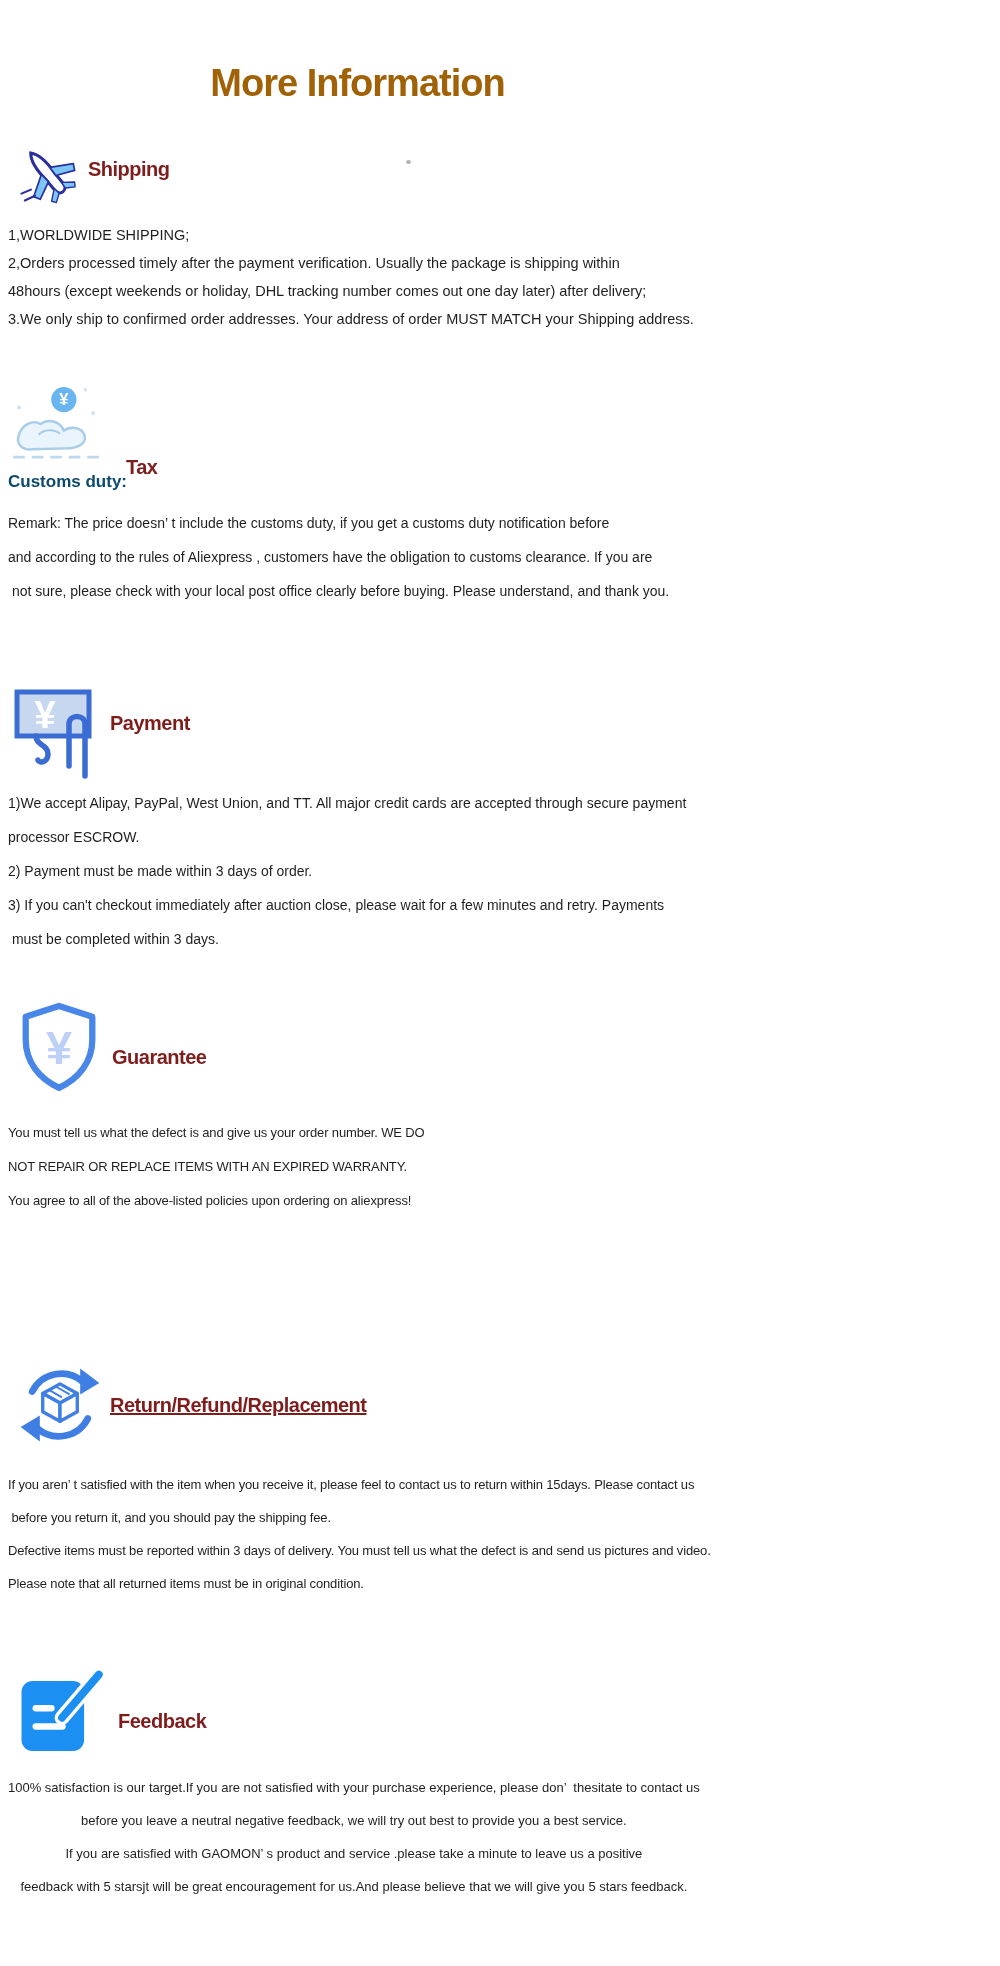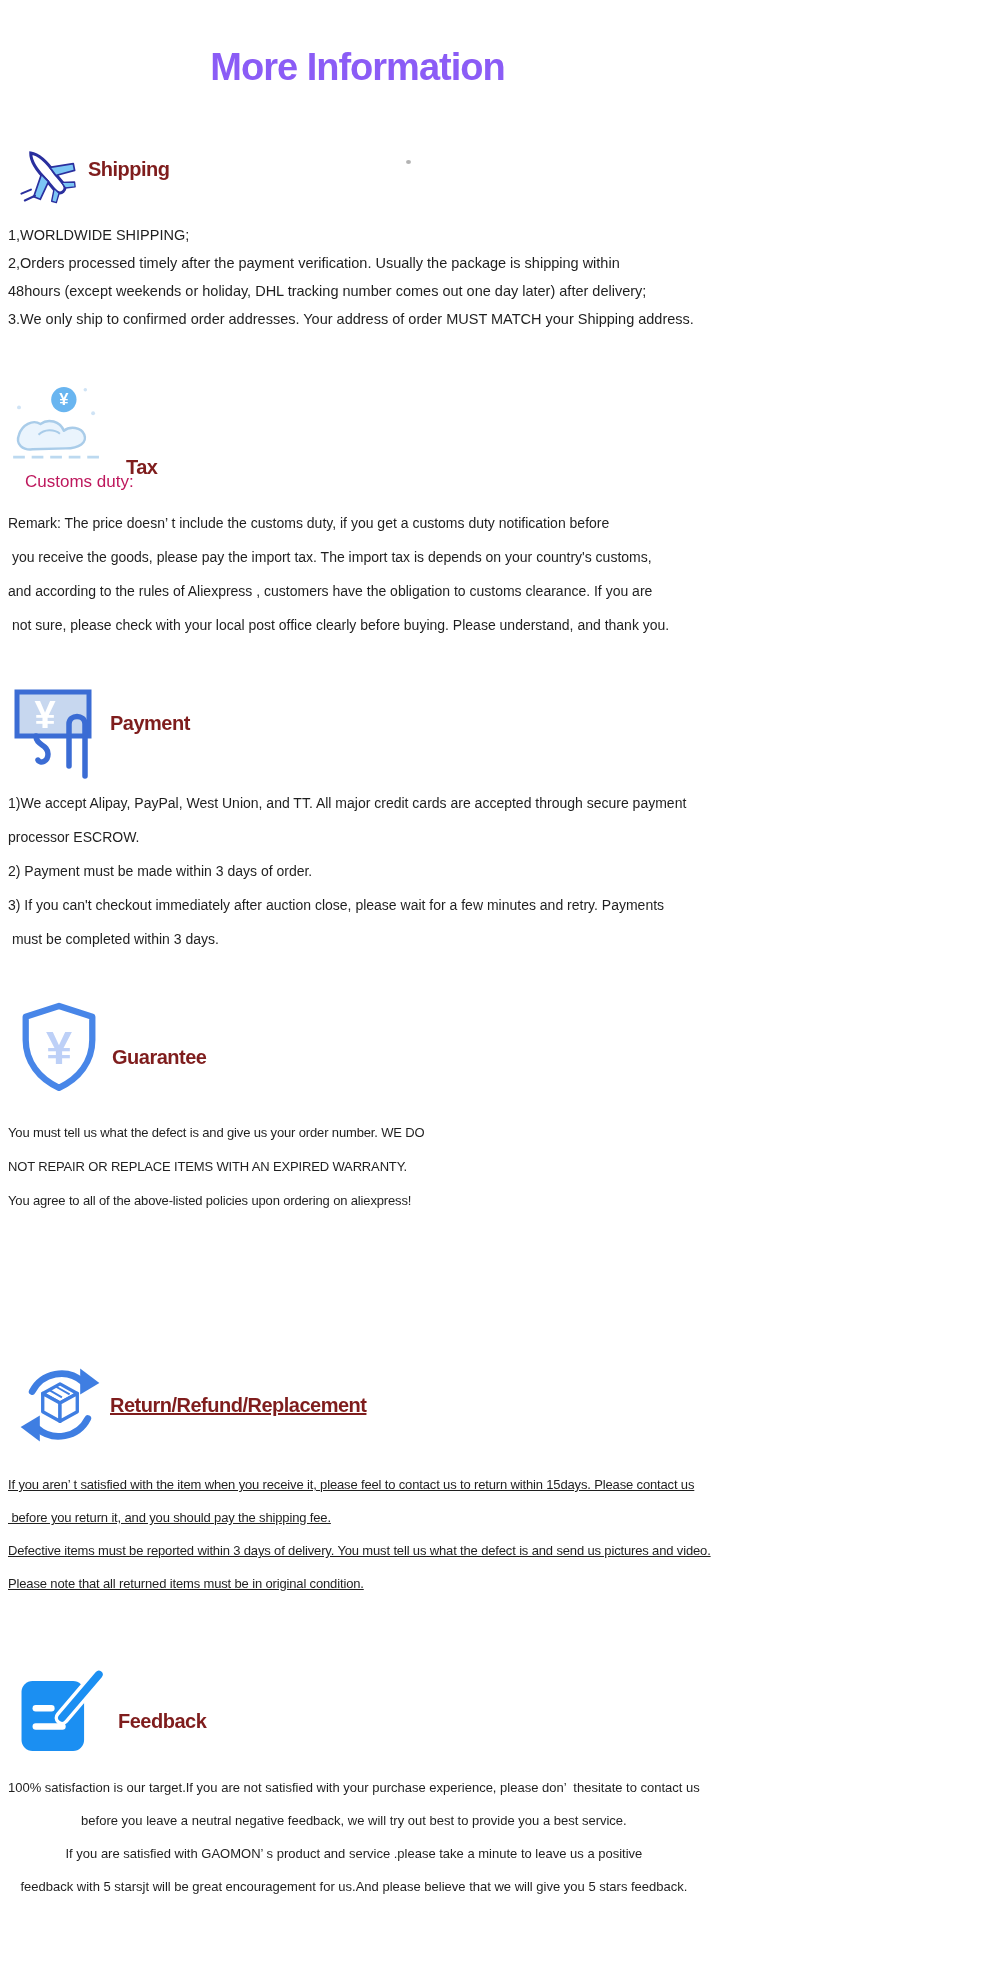--- a/index.html
+++ b/index.html
@@ -2,36 +2,36 @@
 <html><head>
 <meta charset="utf-8">
 <style>
   html,body { margin:0; padding:0; background:#ffffff; }
   .page {
     position:relative; width:1000px; height:1966px; background:#ffffff;
     font-family:"Liberation Sans", sans-serif; color:#1f1f1f; overflow:hidden;
   }
   .abs { position:absolute; }
   .title {
-    left:0; top:46px; width:715px; text-align:center;
-    font-size:38px; font-weight:bold; letter-spacing:-1px; color:#8b5cf6;
+    left:0; top:62px; width:715px; text-align:center;
+    font-size:38px; font-weight:bold; letter-spacing:-1px; color:#a16207;
   }
   .sec-heading { font-weight:bold; font-size:20px; letter-spacing:-0.5px; color:#7f1d1d; }
   .lines p { margin:0; white-space:pre; }
   .sh-lines  { left:8px;  top:221px;  font-size:14.5px; line-height:28px; }
   .tax-lines { left:8px;  top:506px;  font-size:14px;   line-height:34px; }
   .pay-lines { left:8px;  top:786px;  font-size:14px;   line-height:34px; }
   .gua-lines { left:8px;  top:1116px; font-size:13px;   line-height:34px; letter-spacing:-0.15px; }
-  .ret-lines { left:8px;  top:1468px; font-size:13px;   line-height:33px; letter-spacing:-0.15px;text-decoration:underline; }
+  .ret-lines { left:8px;  top:1468px; font-size:13px;   line-height:33px; letter-spacing:-0.15px; }
   .fb-lines  { left:8px;  top:1771px; font-size:13px;   line-height:33px;text-align:center; }
   .sh-icon  { left:16px; top:142px;  width:68px; height:68px; }
   .sh-head  { left:88px;  top:158px; }
   .tax-icon { left:8px;  top:384px;  width:100px; height:78px; }
   .tax-head { left:126px; top:416px;margin-top:40px; }
-  .tax-sub  { left:25px;  top:472px;  font-size:17px; font-weight:normal; color:#be185d; }
+  .tax-sub  { left:8px;  top:472px;  font-size:17px; font-weight:bold; color:#0c4a6e; }
   .pay-icon { left:12px; top:684px;  width:90px; height:100px; }
   .pay-head { left:110px; top:712px; }
   .gua-icon { left:14px; top:1000px; width:90px; height:100px; }
   .gua-head { left:112px; top:1046px; }
   .ret-icon { left:12px; top:1354px; width:96px; height:102px; }
   .ret-head { left:110px; top:1394px;text-decoration:underline; }
   .fb-icon  { left:16px; top:1668px; width:92px; height:96px; }
   .fb-head  { left:118px; top:1710px; }
   .artifact { left:406px; top:160px; width:5px; height:4px; background:#9a9a9a; border-radius:50%; opacity:.75; }
   svg { display:block; width:100%; height:100%; }
@@ -73,21 +73,20 @@
       <text x="56" y="22" text-anchor="middle" font-size="17" font-weight="bold" fill="#ffffff" font-family="Liberation Sans, sans-serif">¥</text>
       <path d="M10,52 C6,62 14,68 24,67 L58,66 C72,66 80,60 77,52 C74,44 62,43 56,48 C52,38 40,35 32,41 C24,36 13,42 10,52 Z" fill="#eaf4fd" stroke="#a9cce9" stroke-width="2.5" stroke-linejoin="round"></path>
       <path d="M30,52 C36,46 46,46 52,51" fill="none" stroke="#a9cce9" stroke-width="2"></path>
       <line x1="4" y1="75" x2="92" y2="75" stroke="#bcd9f0" stroke-width="3" stroke-dasharray="12 7"></line>
     </svg>
   </span>
   <div class="abs sec-heading tax-head">Tax</div>
   <div class="abs tax-sub">Customs duty:</div>
   <div class="abs lines tax-lines">
     <p>Remark: The price doesn’ t include the customs duty, if you get a customs duty notification before</p>
-    <p> you receive the goods, please pay the import tax. The import tax is depends on your country's customs,</p>
     <p>and according to the rules of Aliexpress , customers have the obligation to customs clearance. If you are</p>
     <p> not sure, please check with your local post office clearly before buying. Please understand, and thank you.</p>
   </div>
 
   <span class="abs pay-icon">
     <svg viewBox="0 0 90 100">
       <rect x="5" y="8" width="72" height="44" fill="#c7d7ef" stroke="#3b6cd4" stroke-width="5"></rect>
       <text x="33" y="44" text-anchor="middle" font-size="38" font-weight="bold" fill="#ffffff" font-family="Liberation Sans, sans-serif">¥</text>
       <path d="M57,82 C57,66 57,50 57,40 C57,30 73,30 73,40 L73,92" fill="none" stroke="#3b6cd4" stroke-width="5.5" stroke-linecap="round"></path>
       <path d="M24,52 C24,62 36,60 36,70 C36,78 28,80 26,76" fill="none" stroke="#3b6cd4" stroke-width="5.5" stroke-linecap="round"></path>

